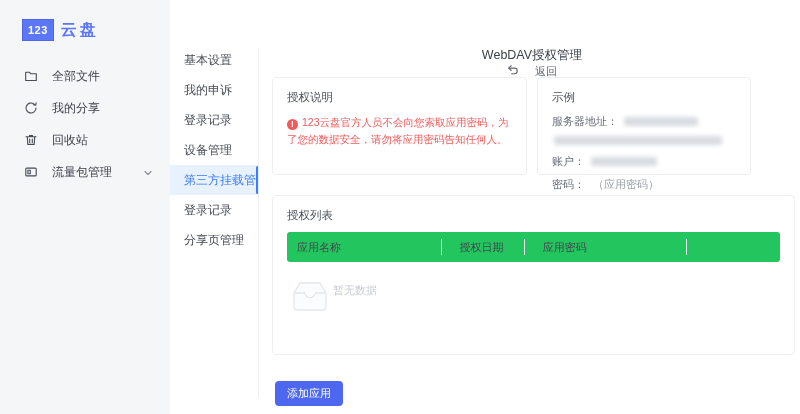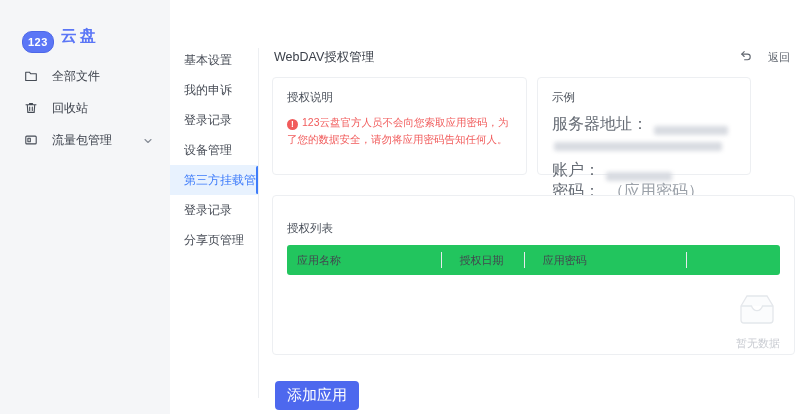--- a/index.html
+++ b/index.html
@@ -7,94 +7,103 @@
   .screen {
     position:relative; width:800px; height:414px; overflow:hidden;
     background:#ffffff; font-family:"Liberation Sans", sans-serif;
     -webkit-font-smoothing:antialiased;
   }
 
   
   .sidebar { position:absolute; left:0; top:0; width:170px; height:414px; background:#f5f6f8; }
   .logo { position:absolute; left:22px; top:19px; display:flex; align-items:center; gap:7px; cursor:pointer; }
   .logo-badge { background:#5b76f6; color:#fff; font-weight:bold; font-size:11px;
-    border-radius:10px; padding:4px 5px; letter-spacing:.5px; border:1.5px solid #4d67e8;margin-top:12px; }
+    border-radius:0; padding:4px 5px; letter-spacing:.5px; border:1.5px solid #4d67e8; }
   .logo-text { color:#5b76f6; font-weight:bold; font-size:16px; letter-spacing:3px; }
   .side-menu { position:absolute; top:60px; left:0; width:170px; }
   .side-item { height:32px; display:flex; align-items:center; padding:0 18px 0 24px;
     font-size:12px; color:#3c414b; cursor:pointer; }
   .side-item .ic { width:14px; height:14px; margin-right:14px; flex:0 0 auto; display:flex; }
   .side-item .grow { flex:1; }
 
   
   .subnav { position:absolute; left:170px; top:45px; width:89px; }
   .subnav-item { position:relative; width:89px; height:30px; line-height:30px;
     padding-left:14px; font-size:12px; color:#474c56; cursor:pointer; white-space:nowrap; }
   .subnav-item.active { background:#e8f2fe; color:#3e7cfa; }
   .subnav-item.active::after { content:""; position:absolute; right:0; top:1px; bottom:1px;
     width:3px; background:#3e7cfa; border-radius:2px; }
   .divider-v { position:absolute; left:258px; top:48px; height:350px; width:1px; background:#edeff2; }
 
   
   .content { position:absolute; left:259px; top:0; width:541px; height:414px; background:#fff; }
   .page-header { position:absolute; left:15px; right:10px; top:47px; height:20px;
-    display:flex; align-items:center; justify-content:space-between; }
+    display:flex; align-items:center; justify-content:space-between;flex-direction:column; }
   .page-title { font-size:12.5px; color:#3b404a; font-weight:500; }
-  .back-link { display:flex; align-items:center; gap:16px; font-size:11px; color:#60666f; cursor:pointer; }
+  .back-link { display:flex; align-items:center; gap:16px; font-size:11px; color:#60666f; cursor:pointer;font-family:Liberation Mono, monospace; }
 
   .card { position:absolute; background:#fff; border:1px solid #edeff2; border-radius:4px; }
   .card-instructions { left:13px; top:77px; width:255px; height:98px; padding:12px 14px; }
   .card-example { left:278px; top:77px; width:214px; height:98px; padding:12px 14px; }
-  .card-list { left:13px; top:195px; width:523px; height:160px; padding:25px 14px; }
+  .card-list { left:13px; top:195px; width:523px; height:160px; padding:12px 14px; }
 
   .card-title { font-size:11.5px; color:#4a505a; }
   .card-body { font-size:11.5px; color:#4a505a; margin-top:9px; }
   .warning { margin-top:9px; font-size:10.5px; color:#f15b5b; line-height:1.65; }
   .warn-icon { display:inline-block; width:11px; height:11px; border-radius:50%; background:#f15b5b;
     color:#fff; font-size:8.5px; line-height:11px; text-align:center; font-weight:bold;
     margin-right:4px; vertical-align:-1px; }
 
-  .ex-row { display:flex; align-items:flex-end; font-size:16px; color:#666c75; }
+  .ex-row { display:flex; align-items:center; font-size:11px; color:#666c75; }
   .ex-row.r1 { margin-top:9px; } .ex-row.r2 { margin-top:7px; }
-  .ex-row.r3 { margin-top:9px; } .ex-row.r4 { }
+  .ex-row.r3 { margin-top:9px; } .ex-row.r4 { margin-top:8px; }
   .blur-bar { height:9px; border-radius:2px; background:#d8dbe1; filter:blur(2.2px); margin-left:6px; }
   .blur-server { width:74px; } .blur-full { width:168px; margin-left:2px; } .blur-account { width:66px; }
   .pw-hint { color:#9aa0a8; margin-left:8px; }
 
   .table-header { margin-top:9px; height:30px; background:#22c55e; border-radius:3px;
     display:flex; align-items:center; font-size:11px; color:#42474f; font-weight:500;gap:8px; }
   .th { padding-left:10px; position:relative; height:100%; display:flex; align-items:center; }
   .th:not(:last-child)::after { content:""; position:absolute; right:0; top:7px; bottom:7px;
     width:1px; background:#e7eaee; }
   .th.c1{ width:33%; } .th.c2{ width:16%; } .th.c3{ width:33%; } .th.c4{ width:18%; }
-  .empty { margin-top:16px; display:flex; flex-direction:column; align-items:flex-end; }
+  .empty { margin-top:16px; display:flex; flex-direction:row; align-items:flex-start; }
   .empty-text { font-size:11px; color:#c9ccd2; margin-top:5px; }
 
   .add-btn { position:absolute; left:16px; top:381px; background:#4d68ee; color:#fff;
-    font-size:15px; border:none; border-radius:4px; padding:5px 12px; cursor:pointer;
+    font-size:11px; border:none; border-radius:4px; padding:5px 12px; cursor:pointer;
     font-family:inherit; }
 </style>
 </head>
 <body>
 
 <div class="screen">
 
   <div class="sidebar">
     <div class="logo">
       <span class="logo-badge">123</span>
       <span class="logo-text">云盘</span>
     </div>
     <div class="side-menu">
       <div class="side-item">
         <span class="ic">
           <svg width="14" height="14" viewBox="0 0 14 14" fill="none" stroke="#454b55" stroke-width="1.1" stroke-linecap="round" stroke-linejoin="round">
               <path d="M1.7 11.5V3.2h3.7l1.2 1.5h5.7v6.8z"></path>
             </svg>
         </span>
         <span>全部文件</span>
+      </div>
+      <div class="side-item">
+        <span class="ic">
+          <svg width="14" height="14" viewBox="0 0 14 14" fill="none" stroke="#454b55" stroke-width="1.1" stroke-linecap="round" stroke-linejoin="round">
+              <path d="M12 7a5 5 0 1 1-2.1-4.1"></path>
+              <path d="M12.1 1.7l-.3 2.4-2.4-.5"></path>
+            </svg>
+        </span>
+        <span>我的分享</span>
       </div>
       <div class="side-item">
         <span class="ic">
           <svg width="14" height="14" viewBox="0 0 14 14" fill="none" stroke="#454b55" stroke-width="1.1" stroke-linecap="round" stroke-linejoin="round">
               <path d="M2 3.8h10M5.5 3.8V2.6h3v1.2M3.3 3.8l.5 7.6h6.4l.5-7.6M5.7 6.1v3.3M8.3 6.1v3.3"></path>
             </svg>
         </span>
         <span>回收站</span>
       </div>
       <div class="side-item">

